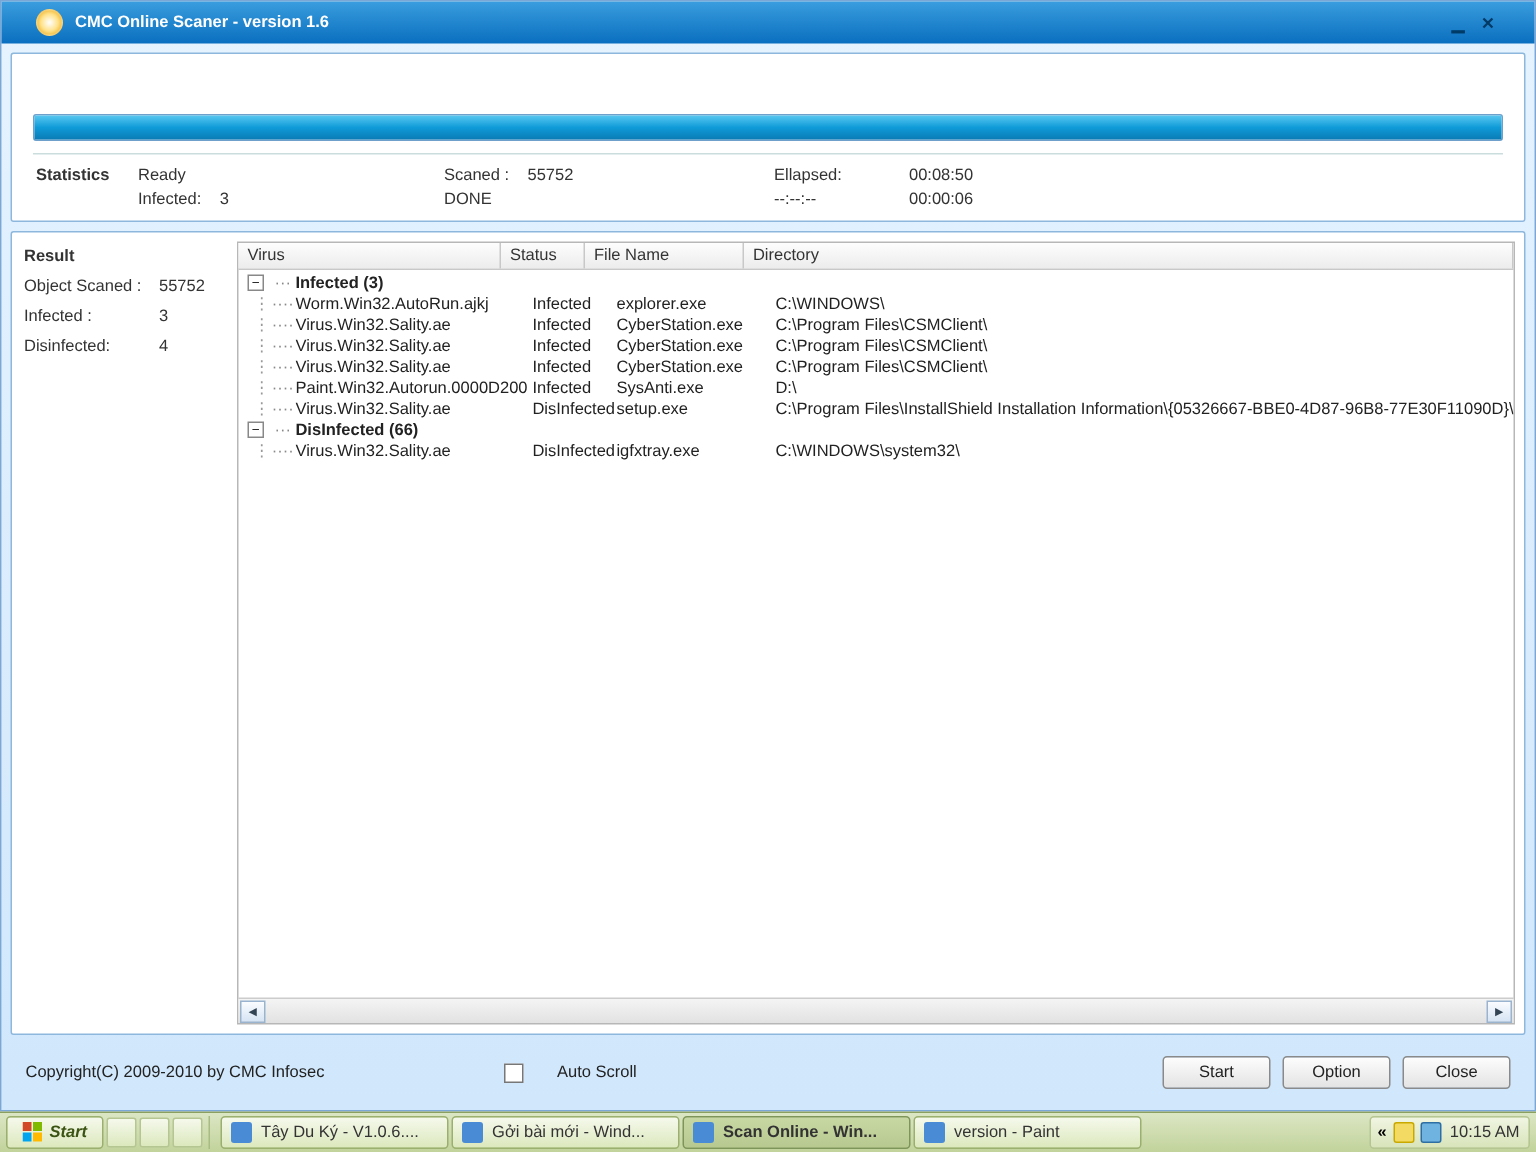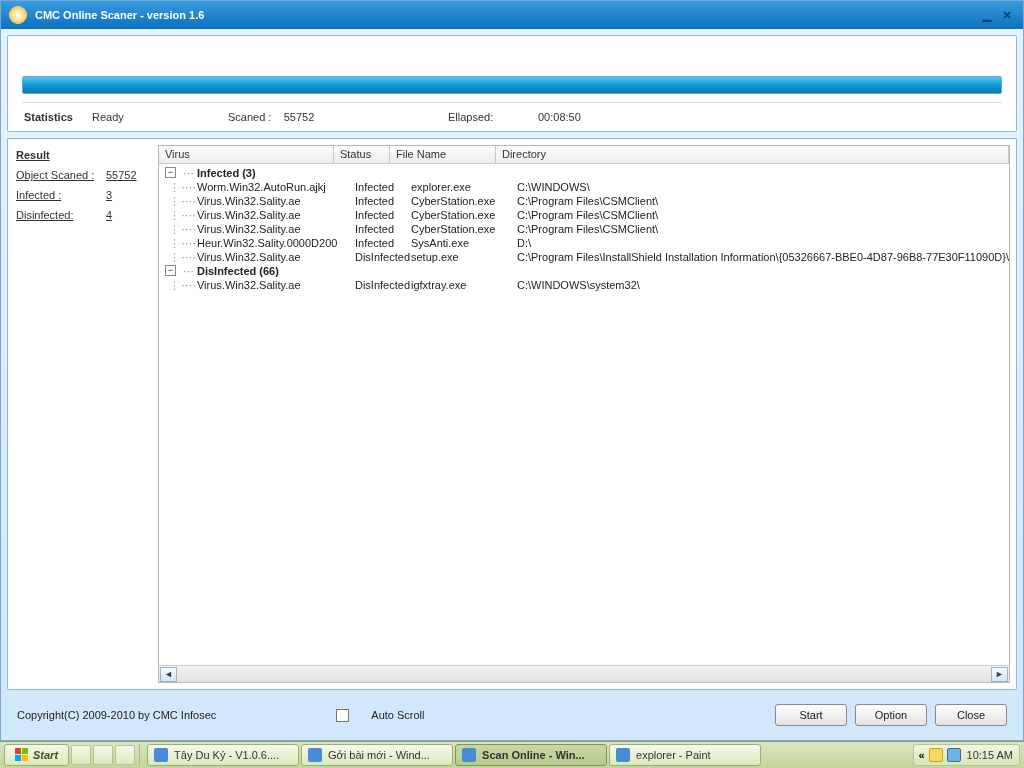--- a/index.html
+++ b/index.html
@@ -1,35 +1,35 @@
 <!DOCTYPE html>
 <html><head>
 <meta charset="utf-8">
 <style>
   * { box-sizing: border-box; margin: 0; padding: 0; font-family: Tahoma, sans-serif; font-size: 11px; }
   body { background: #fff; width: 1024px; height: 768px; overflow: hidden; position: relative; }
   .window { width: 1024px; height: 741px; background: linear-gradient(#e6f3ff,#d0e7fc); display: flex; flex-direction: column; border:1px solid #7aa7d6;}
-  .titlebar { height: 28px; background: linear-gradient(#3a9dde,#0a6fbf); display: flex; align-items: center; padding: 0 8px; color: #fff; font-weight: bold; }
+  .titlebar { height: 28px; background: linear-gradient(#3a9dde,#0a6fbf); display: flex; align-items: center; padding: 0 23px; color: #fff; font-weight: bold; }
   .titlebar .logo { width: 18px; height: 18px; border-radius: 50%; background: radial-gradient(#fff,#ffe28a,#e69b00); margin-right: 8px; border:1px solid #fff3;}
   .titlebar .spacer { flex: 1; }
   .titlebar .winbtn { width: 16px; height: 14px; margin-left: 4px; display:flex; align-items:center; justify-content:center; color:#003a66; cursor:pointer; font-weight:bold;}
   .content { flex: 1; padding: 6px; display: flex; flex-direction: column; gap: 6px; }
   .panel { background: #fff; border: 1px solid #8db7dd; border-radius: 2px; }
   .top-panel { padding: 10px 14px 6px 14px; }
   .progress-outer { height: 18px; border: 1px solid #6fa0cc; background: #e8f4ff; margin: 30px 0 8px 0; border-radius:2px;}
   .progress-inner { height: 100%; width: 100%; background: linear-gradient(#58c7f0,#0f9bd8,#0a7bb5); }
   .divider { border-top: 1px solid #cdd; margin: 6px 0; }
   .stats-row { display: flex; color: #333; padding: 2px 0;}
   .stats-row .lab { width: 70px; font-weight: bold; padding-left:2px;}
-  .stats-row .c1 { width: 136px; }
+  .stats-row .c1 { width: 204px; }
   .stats-row .c2 { width: 220px; }
   .stats-row .c3 { width: 90px; }
   .stats-row .c4 { width: 120px; }
   .main-panel { flex: 1; display: flex; }
-  .sidebar { width: 160px; padding: 10px 8px; color: #333; text-decoration: underline; }
+  .sidebar { width: 160px; padding: 10px 8px; color: #333; }
   .sidebar .hdr { font-weight: bold; margin-bottom: 8px; }
   .sidebar .row { display: flex; margin: 8px 0; }
   .sidebar .row .k { flex: 1; }
   .sidebar .row .v { width: 44px; }
   .grid-wrap { flex: 1; border: 1px solid #b7b7b7; margin: 6px 6px 6px 0; background: #fff; display: flex; flex-direction: column; }
   .grid-head { display: flex; border-bottom: 1px solid #c8c8c8; background: linear-gradient(#fdfdfd,#ececec); height: 18px; }
   .grid-head div { border-right: 1px solid #c8c8c8; padding: 2px 6px; color:#333;}
   .col-virus { width: 175px; }
   .col-status { width: 56px; }
   .col-file { width: 106px; }
@@ -82,20 +82,27 @@
           <div class="progress-inner"></div>
         </div>
       <div class="divider"></div>
       <div class="stats-row">
         <div class="lab">Statistics</div>
         <div class="c1">Ready</div>
         <div class="c2"><span>Scaned :</span>&nbsp;&nbsp;&nbsp;&nbsp;<span>55752</span></div>
         <div class="c3">Ellapsed:</div>
         <div class="c4">00:08:50</div>
       </div>
+      <div class="stats-row">
+        <div class="lab"></div>
+        <div class="c1"><span>Infected:</span>&nbsp;&nbsp;&nbsp;&nbsp;<span>3</span></div>
+        <div class="c2">DONE</div>
+        <div class="c3">--:--:--</div>
+        <div class="c4">00:00:06</div>
+      </div>
     </div>
 
     <div class="panel main-panel">
       <div class="sidebar">
         <div class="hdr">Result</div>
         <div id="sb-rows">
             <div class="row">
               <span class="k">Object Scaned :</span>
               <span class="v">55752</span>
             </div>
@@ -156,21 +163,21 @@
               <span class="linepad">····</span>
               <span class="name">Virus.Win32.Sality.ae</span>
               <span class="st">Infected</span>
               <span class="fn">CyberStation.exe</span>
               <span class="dir">C:\Program Files\CSMClient\</span>
             </div>
             <div class="tree-row">
               <span class="indent0"></span>
               <span style="width:15px;color:#999;text-align:right;">⋮</span>
               <span class="linepad">····</span>
-              <span class="name">Heur.Win32.Sality.0000D200</span>
+              <span class="name">Paint.Win32.Autorun.0000D200</span>
               <span class="st">Infected</span>
               <span class="fn">SysAnti.exe</span>
               <span class="dir">D:\</span>
             </div>
             <div class="tree-row">
               <span class="indent0"></span>
               <span style="width:15px;color:#999;text-align:right;">⋮</span>
               <span class="linepad">····</span>
               <span class="name">Virus.Win32.Sality.ae</span>
               <span class="st">DisInfected</span>
@@ -237,21 +244,21 @@
       <div class="task-btn">
         <span class="ic"></span>
         <span>Gởi bài mới - Wind...</span>
       </div>
       <div class="task-btn active">
         <span class="ic"></span>
         <span>Scan Online - Win...</span>
       </div>
       <div class="task-btn">
         <span class="ic"></span>
-        <span>explorer - Paint</span>
+        <span>version - Paint</span>
       </div>
     </div>
   <div class="tray">
     <span style="font-weight:bold;">«</span>
     <span class="ic"></span>
     <span class="ic" style="background:#6fb3e0;border-color:#2e6fa3;"></span>
     <span class="clock">10:15 AM</span>
   </div>
 </div>
 

